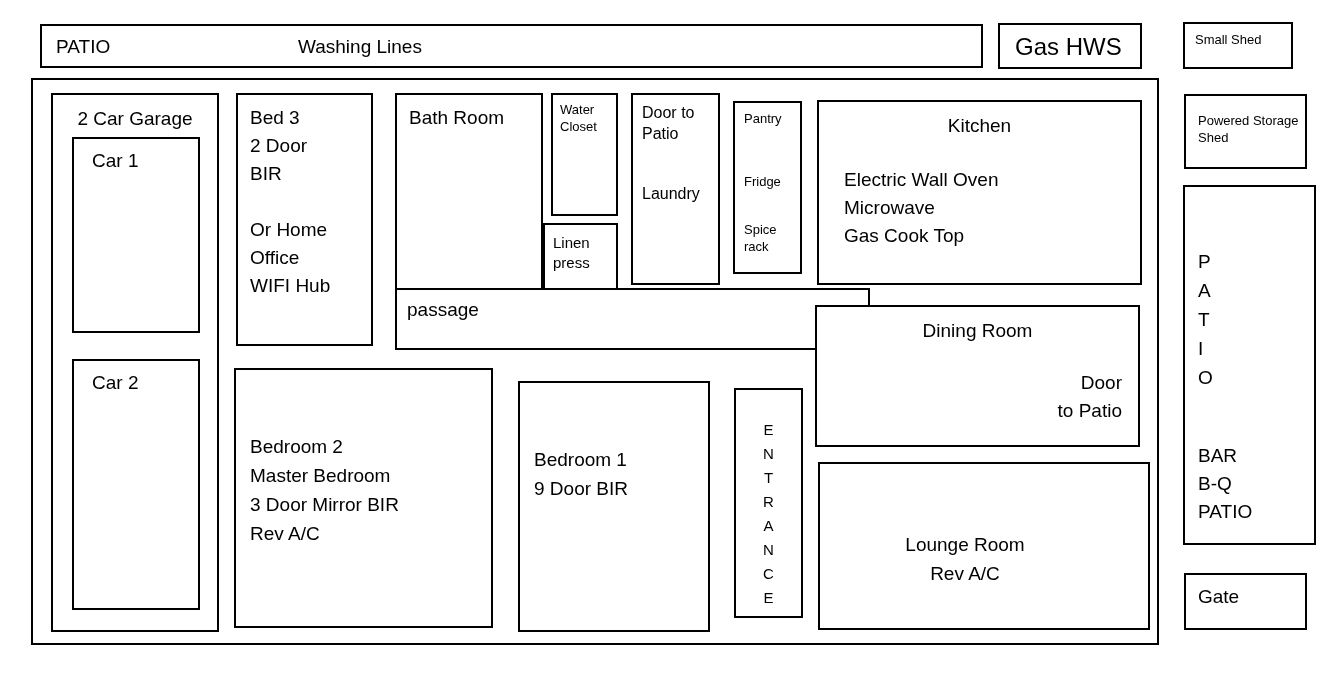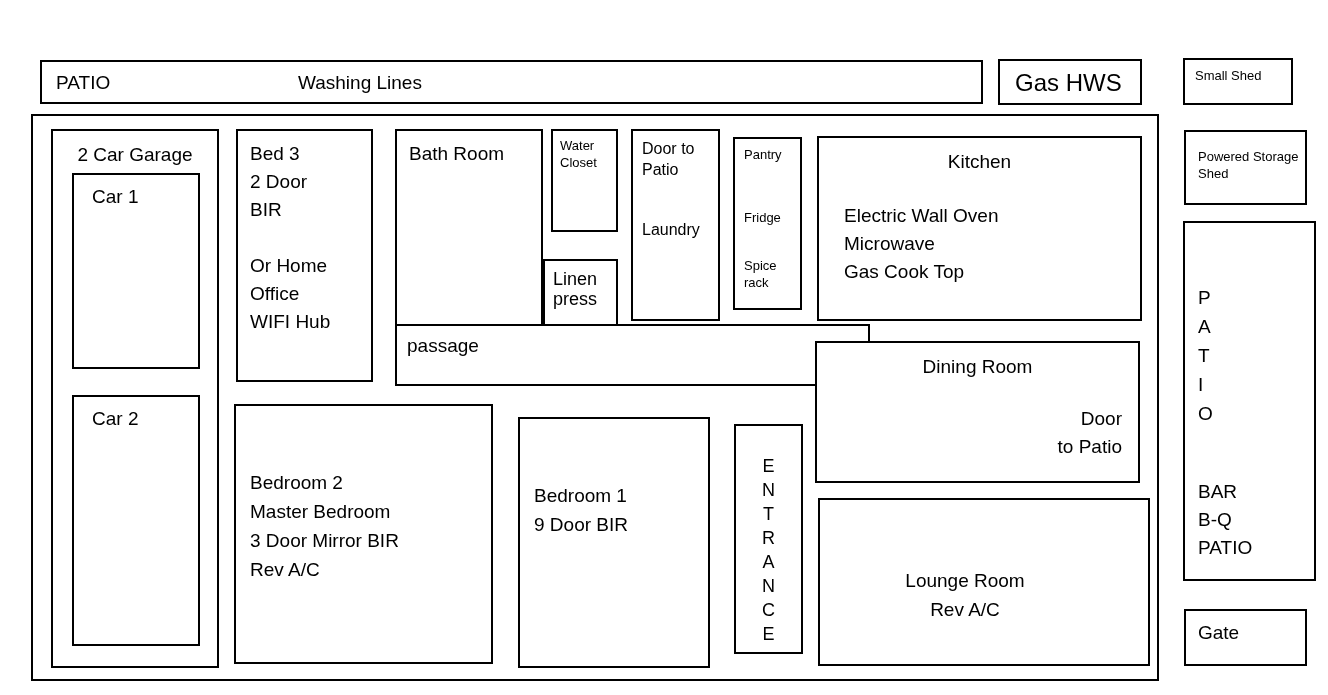--- a/index.html
+++ b/index.html
@@ -9,32 +9,31 @@
     background:#ffffff;
     font-family:"Liberation Sans", sans-serif;
     color:#000;
     overflow:hidden;
   }
   .box{
     position:absolute;
     border:2px solid #000;
     box-sizing:border-box;
     background:#fff;
-    margin-top:36px;
   }
   .lbl{
     position:absolute;
     white-space:pre-line;
     color:#000;
   }
   .f19{font-size:19px;line-height:28px;}
   .f19t{font-size:19px;line-height:29px;}
   .f20{font-size:24px;line-height:26px;}
   .f16{font-size:16px;line-height:21px;}
-  .f15{font-size:18px;line-height:20px;}
+  .f15{font-size:15px;line-height:20px;}
   .f13{font-size:13px;line-height:17px;}
   .ctr{left:0;right:0;text-align:center;}
   .rt{text-align:right;}
 </style>
 </head>
 <body>
 
 <div id="stage">
 
   <div class="box" style="left:40px;top:24px;width:943px;height:44px">
@@ -69,21 +68,21 @@
 
 Or Home
 Office
 WIFI Hub</span>
   </div>
 
   <div class="box" style="left:395px;top:93px;width:148px;height:203px">
     <span class="lbl f19" style="left:12px;top:9px">Bath Room</span>
   </div>
 
-  <div class="box" style="left:551px;top:93px;width:67px;height:103px">
+  <div class="box" style="left:551px;top:93px;width:67px;height:123px">
     <span class="lbl f13" style="left:7px;top:6px;right:3px">Water Closet</span>
   </div>
 
   <div class="box" style="left:543px;top:223px;width:75px;height:75px">
     <span class="lbl f15" style="left:8px;top:8px;right:3px">Linen press</span>
   </div>
 
   <div class="box" style="left:631px;top:93px;width:89px;height:192px">
     <span class="lbl f16" style="left:9px;top:7px;right:4px">Door to Patio</span>
     <span class="lbl f16" style="left:9px;top:88px">Laundry</span>

